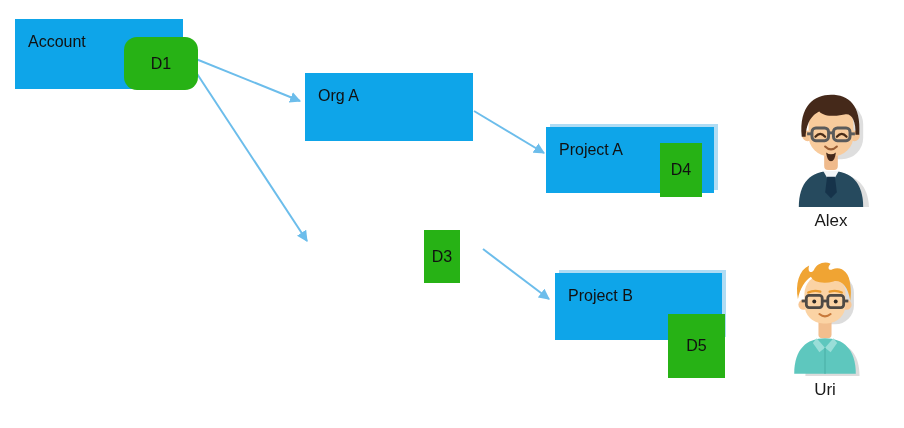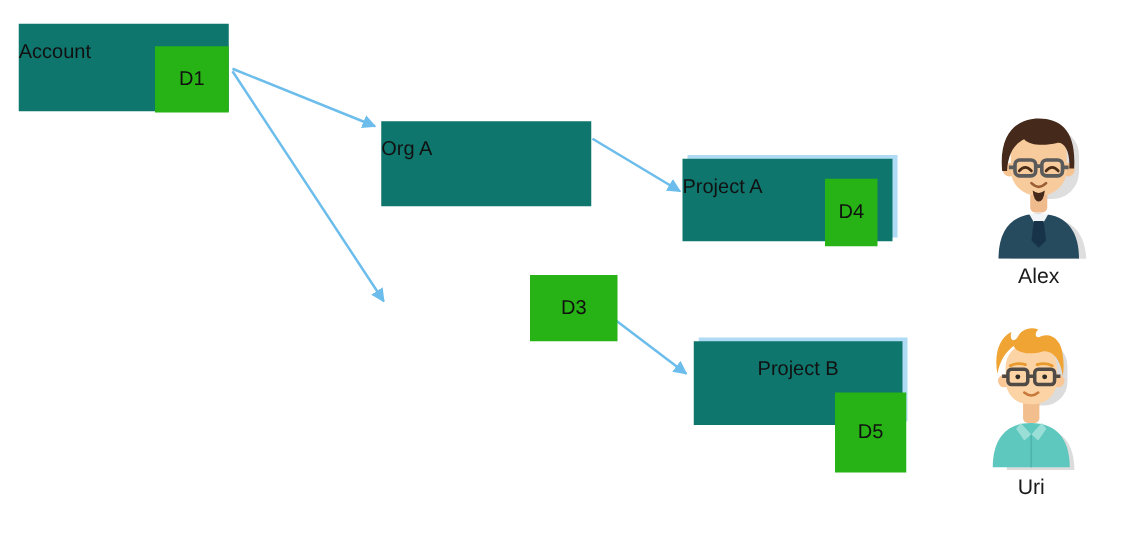--- a/index.html
+++ b/index.html
@@ -6,25 +6,25 @@
   #canvas {
     position: relative;
     width: 904px;
     height: 428px;
     background: #ffffff;
     font-family: "Liberation Sans", "DejaVu Sans", sans-serif;
     overflow: hidden;
   }
   .node {
     position: absolute;
-    background: #0f766e;
+    background: #0ea5e9;
     color: #111111;
     font-size: 16px;
     box-sizing: border-box;
-    padding: 14px 0 0 0;
+    padding: 14px 0 0 13px;
   }
   .node.shadowed {
     box-shadow: 4px -3px 0 rgba(148, 208, 240, 0.75);
   }
   .badge {
     position: absolute;
     background: #27b215;
     color: #111111;
     font-size: 16px;
     display: flex;
@@ -62,40 +62,40 @@
     </defs>
     <line x1="186" y1="55" x2="300" y2="101" stroke="#6cbdeb" stroke-width="2" marker-end="url(#arrowhead)"></line>
     <line x1="186" y1="57" x2="307" y2="241" stroke="#6cbdeb" stroke-width="2" marker-end="url(#arrowhead)"></line>
     <line x1="474" y1="111" x2="544" y2="153" stroke="#6cbdeb" stroke-width="2" marker-end="url(#arrowhead)"></line>
     <line x1="483" y1="249" x2="549" y2="299" stroke="#6cbdeb" stroke-width="2" marker-end="url(#arrowhead)"></line>
   </svg>
 
   <div class="node" style="left:15px; top:19px; width:168px; height:70px;">
     <span>Account</span>
   </div>
-  <div class="badge" style="left:124px; top:37px; width:59px; height:53px;">
+  <div class="badge" style="left:124px; top:37px; width:74px; height:53px;border-radius:13px;">
     <span>D1</span>
   </div>
 
-  <div class="node" style="left:305px; top:73px; width:168px; height:68px;margin-top:24px;">
+  <div class="node" style="left:305px; top:73px; width:168px; height:68px;">
     <span>Org A</span>
   </div>
 
   <div class="node shadowed" style="left:546px; top:127px; width:168px; height:66px;">
     <span>Project A</span>
   </div>
   <div class="badge" style="left:660px; top:143px; width:42px; height:54px;">
     <span>D4</span>
   </div>
 
-  <div class="badge" style="left:424px; top:220px; width:70px; height:53px;">
+  <div class="badge" style="left:424px; top:230px; width:36px; height:53px;">
     <span>D3</span>
   </div>
 
-  <div class="node shadowed" style="left:555px; top:273px; width:167px; height:67px;text-align:center;">
+  <div class="node shadowed" style="left:555px; top:273px; width:167px; height:67px;">
     <span>Project B</span>
   </div>
   <div class="badge" style="left:668px; top:292px; width:57px; height:64px;margin-top:22px;">
     <span>D5</span>
   </div>
 
   <div class="user" style="left:786px; top:88px; width:90px;">
     <svg width="88" height="119" viewBox="0 0 90 122">
 
       <g transform="translate(8,3)" fill="#dedede">

